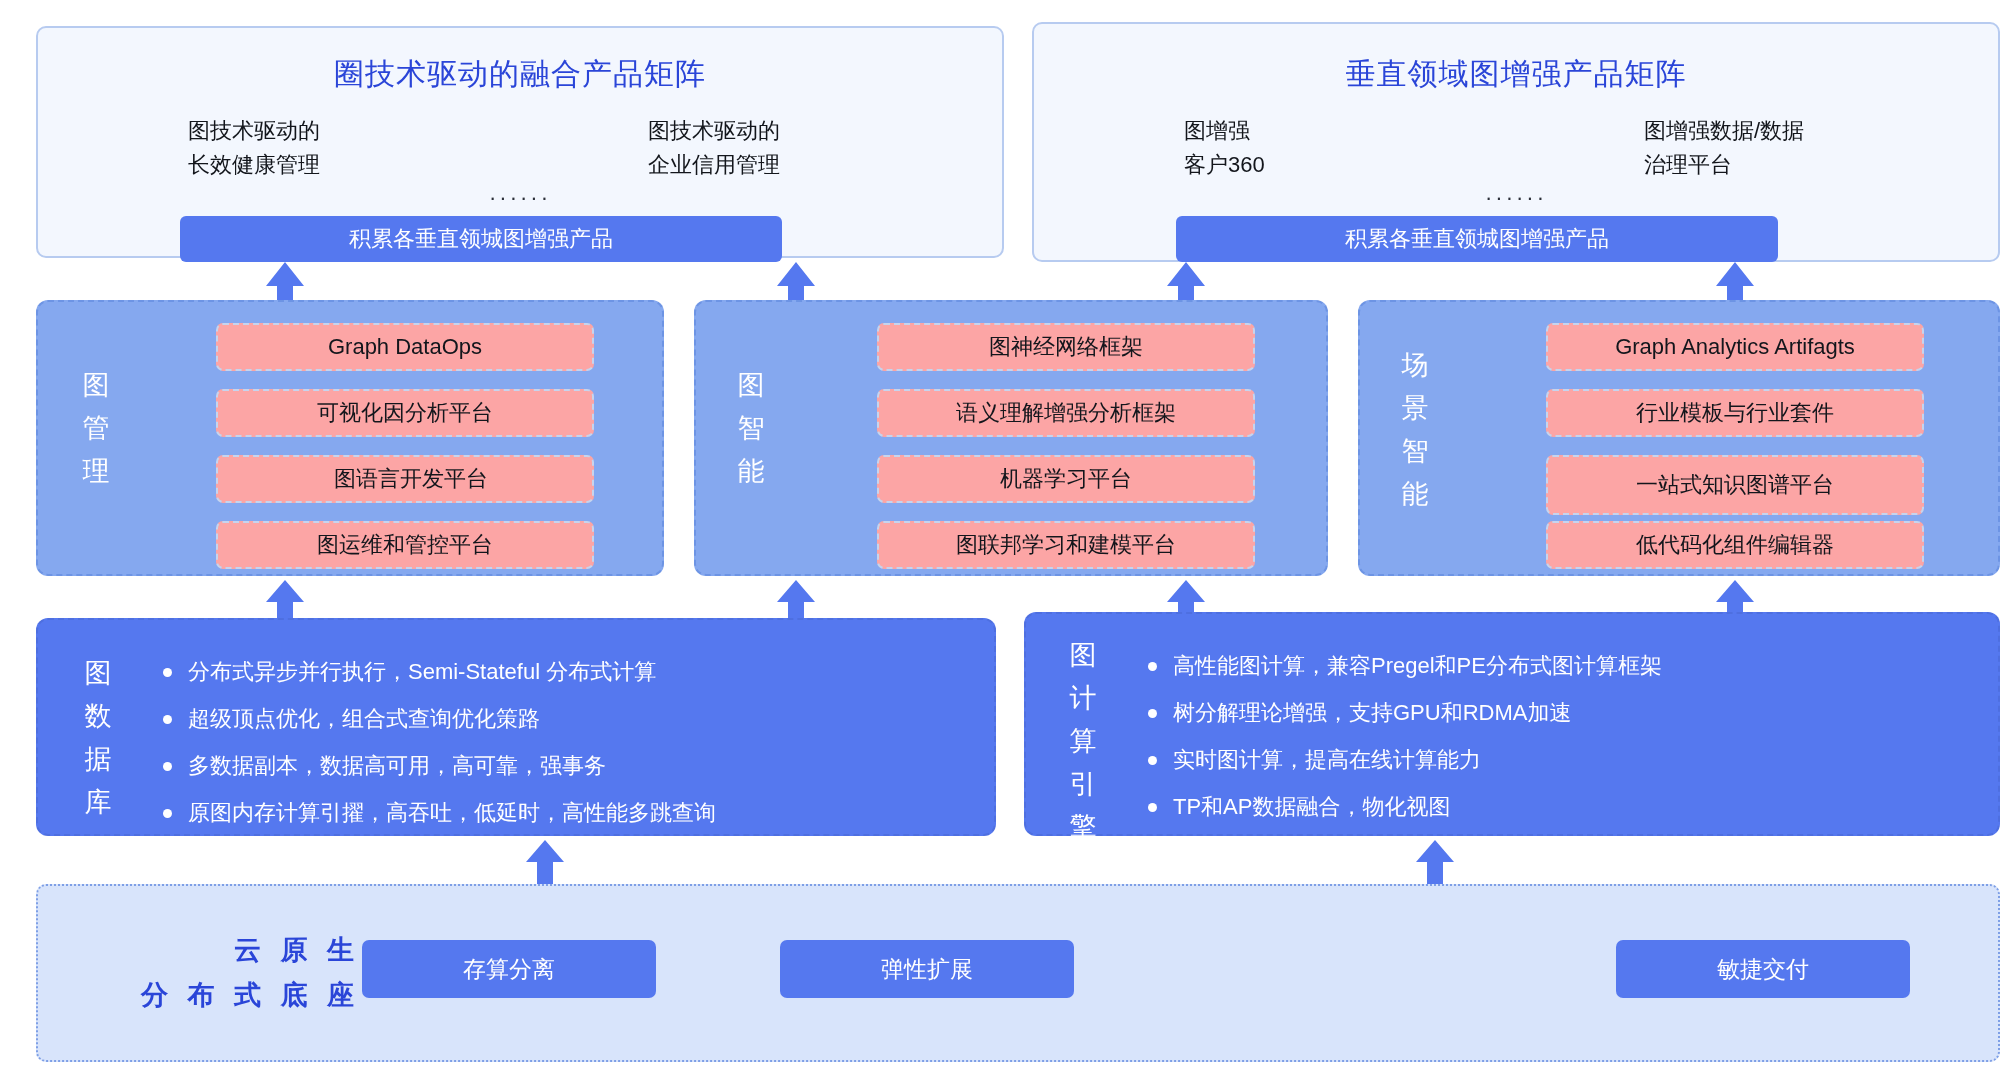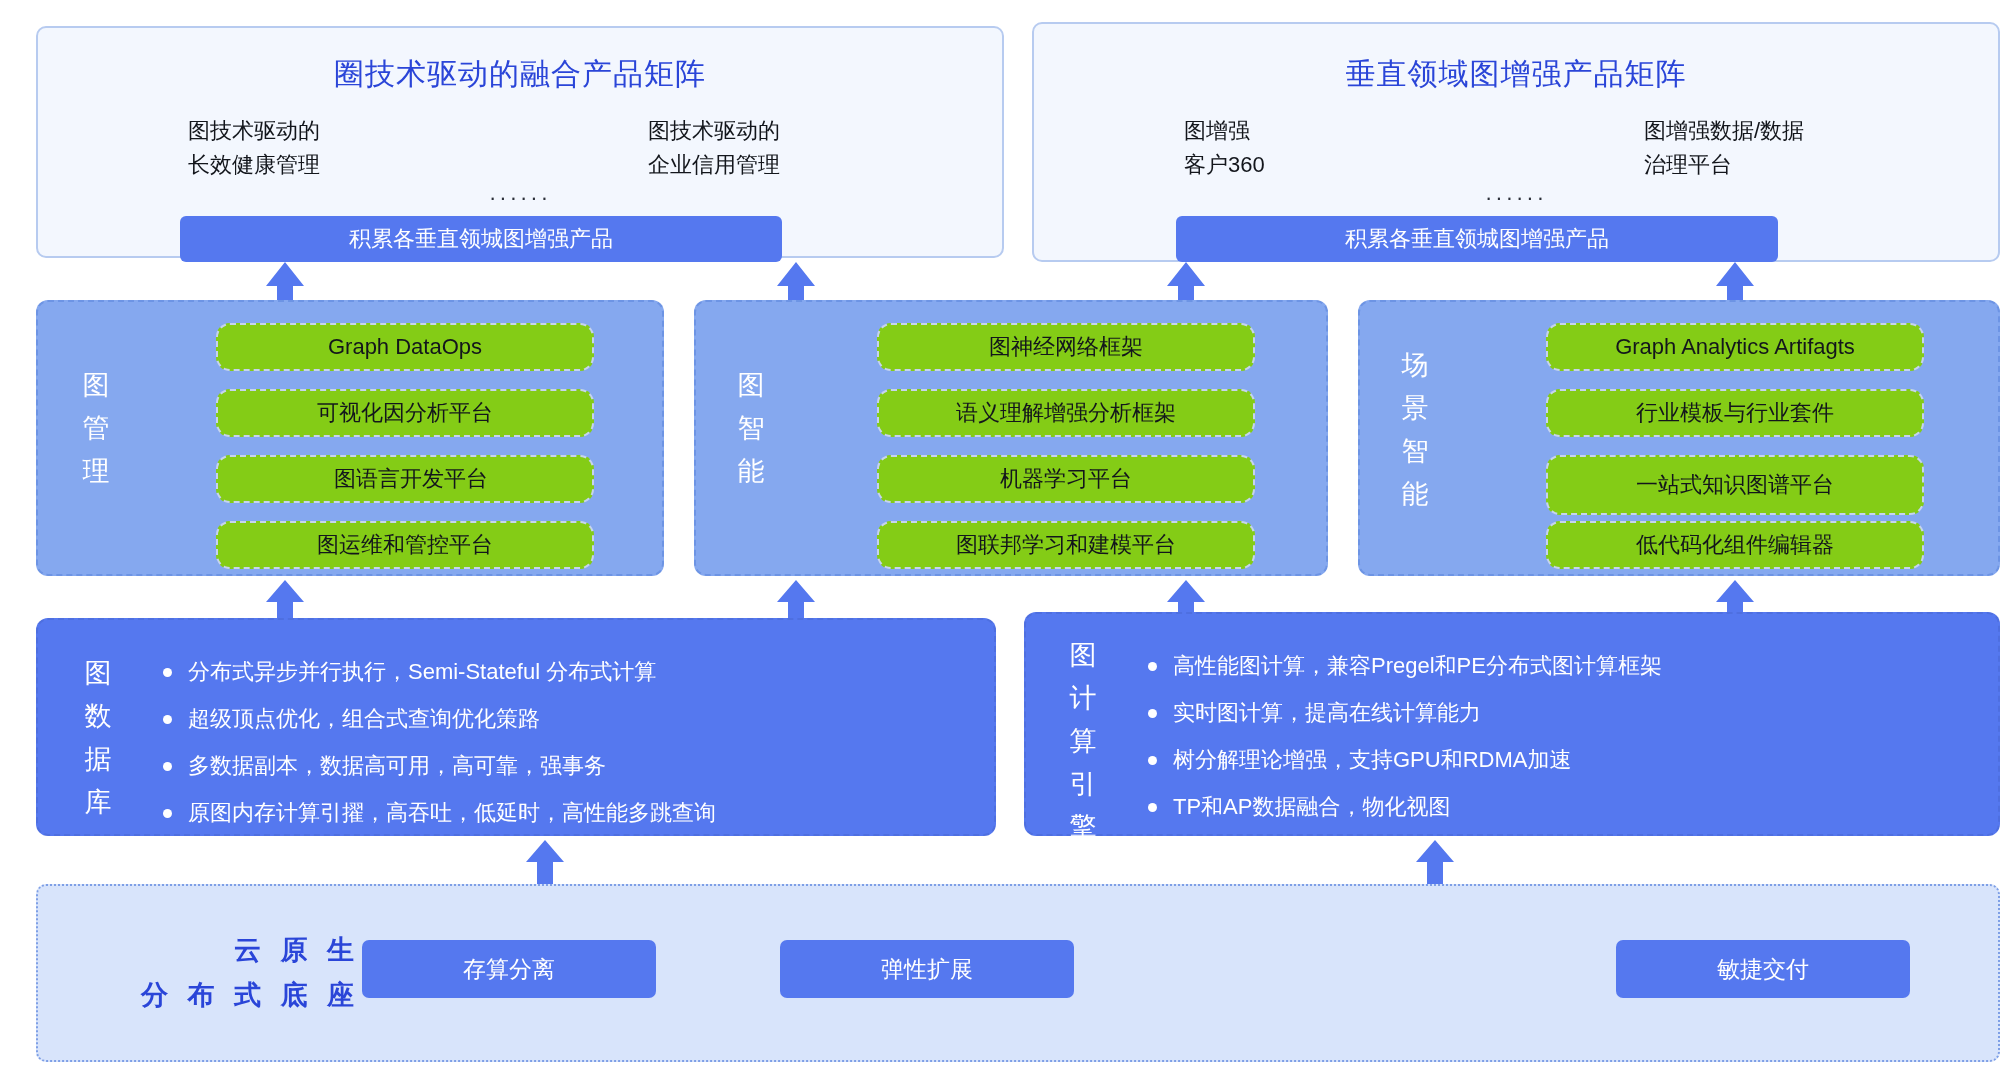--- a/index.html
+++ b/index.html
@@ -97,23 +97,23 @@
     font-size: 27px;
     line-height: 43px;
     text-align: center;
     width: 46px;
     letter-spacing: 0px;
   }
   .vert-label span { display: block; }
 
   .chip {
     position: absolute;
-    background: #84cc16;
+    background: #fca5a5;
     border: 2px dashed #c6d4ee;
-    border-radius: 14px;
+    border-radius: 7px;
     display: flex;
     align-items: center;
     justify-content: center;
     font-size: 22px;
     color: #13161c;
     box-sizing: border-box;
   }
 
   
   .bullet-list {
@@ -306,25 +306,25 @@
       <span>引</span>
       <span>擎</span>
     </div>
     <div class="bullet-list" style="left:122px; top:38px; right:20px;">
       <div class="bullet-row">
         <span class="bullet-dot"></span>
         <span>高性能图计算，兼容Pregel和PE分布式图计算框架</span>
       </div>
       <div class="bullet-row">
         <span class="bullet-dot"></span>
+        <span>树分解理论增强，支持GPU和RDMA加速</span>
+      </div>
+      <div class="bullet-row">
+        <span class="bullet-dot"></span>
         <span>实时图计算，提高在线计算能力</span>
-      </div>
-      <div class="bullet-row">
-        <span class="bullet-dot"></span>
-        <span>树分解理论增强，支持GPU和RDMA加速</span>
       </div>
       <div class="bullet-row">
         <span class="bullet-dot"></span>
         <span>TP和AP数据融合，物化视图</span>
       </div>
     </div>
   </div>
 
   <div class="arrow-up" style="left:526px; top:840px; height:46px;">
     <svg width="38" height="46" viewBox="0 0 38 46" xmlns="http://www.w3.org/2000/svg">

